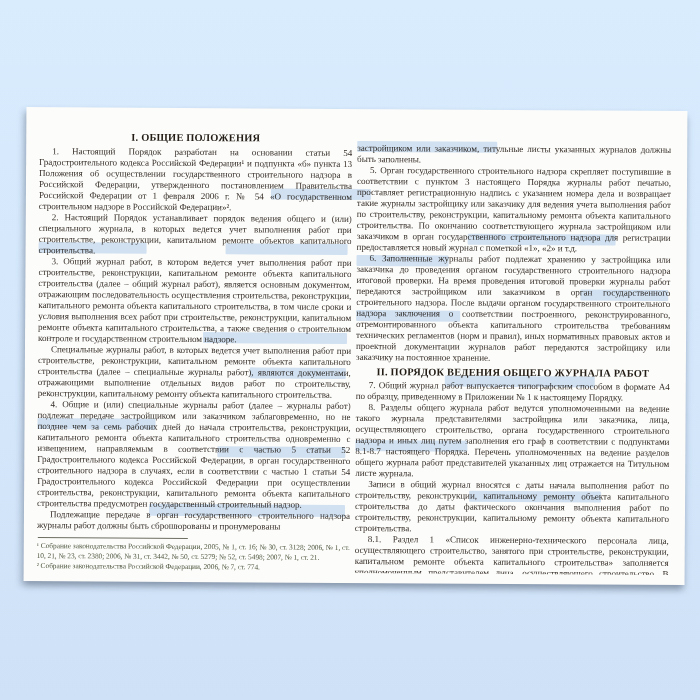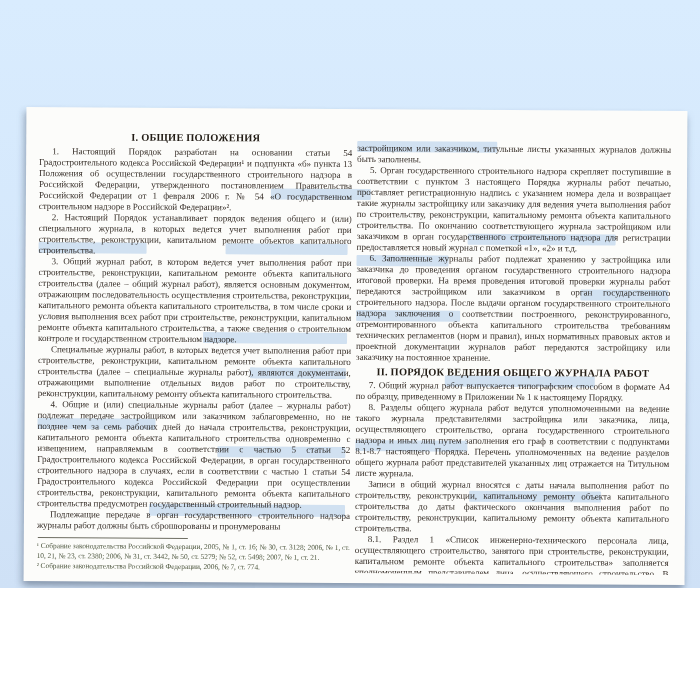--- a/index.html
+++ b/index.html
@@ -9,21 +9,21 @@
     --text:#38302a;
     --heading:#221c15;
     --footnote:#4e573f;
     --highlight:rgba(142,184,231,0.38);
     --shadow:rgba(92,108,130,0.5);
   }
   *{margin:0;padding:0;box-sizing:border-box;}
   html,body{width:700px;height:700px;overflow:hidden;}
   body{font-family:"Liberation Serif","DejaVu Serif",serif;}
   .stage{
-    position:relative;width:700px;height:588px;
+    position:relative;width:700px;height:700px;
     background:linear-gradient(180deg,var(--bg-top) 0%,#d4e7fb 55%,var(--bg-bottom) 100%);
     overflow:hidden;
     padding-left:44px;
   }
   .page{
     position:absolute;left:25px;top:109px;width:661px;height:474px;
     background:var(--page);
     transform:rotate(0.35deg);
     box-shadow:0 5px 7px -1px var(--shadow), -3px 4px 6px rgba(100,112,132,0.30);
   }

